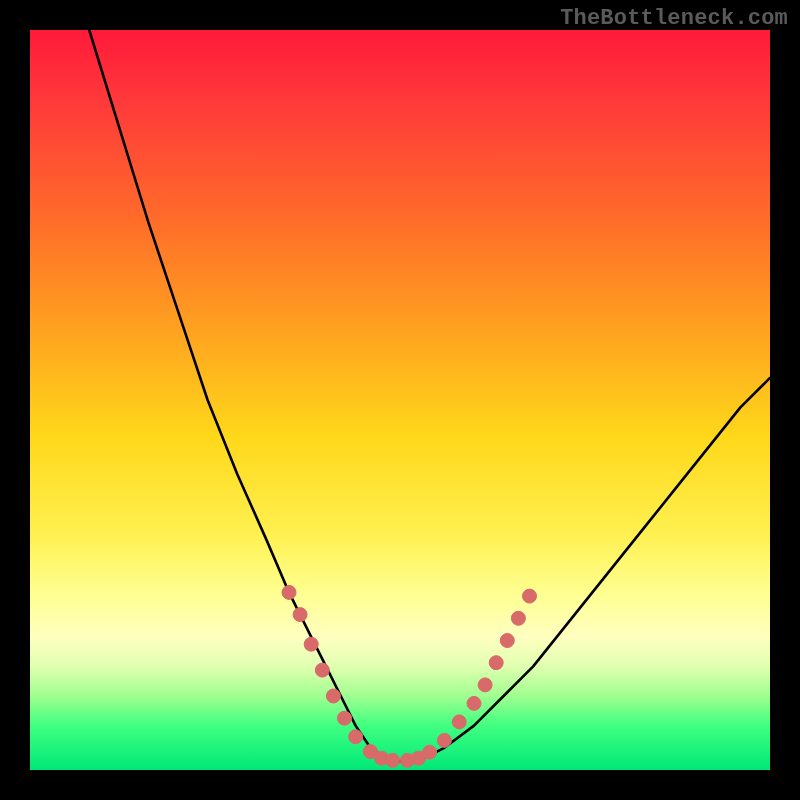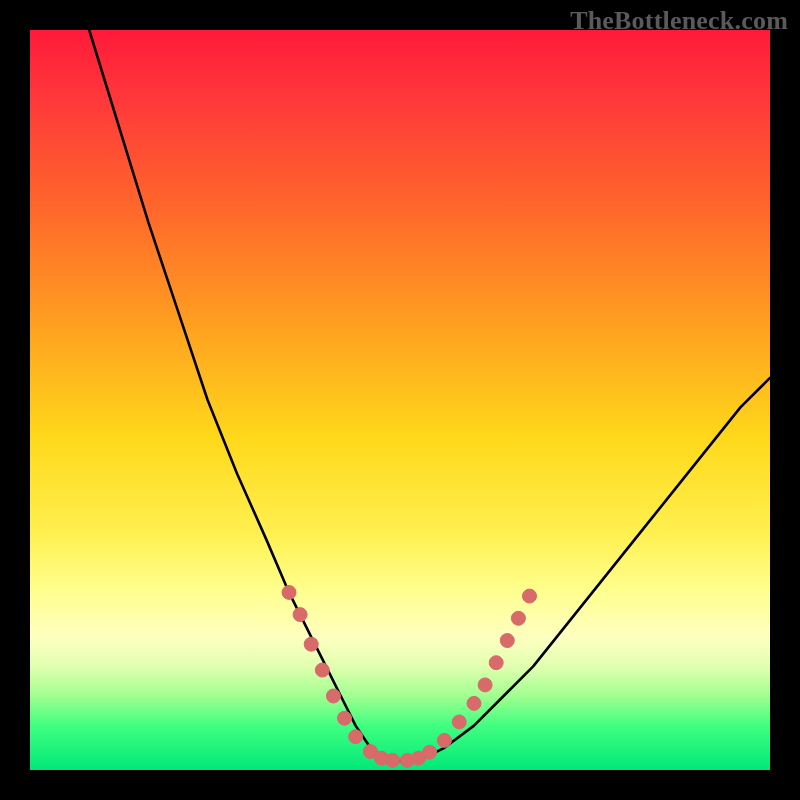--- a/index.html
+++ b/index.html
@@ -27,22 +27,22 @@
       #ffffc0 82%,
       #e0ffb0 86%,
       #a0ff90 90%,
       #40ff80 94%,
       #00e878 100%);
   }
   .watermark {
     position: absolute;
     top: 6px;
     right: 12px;
-    font-family: Liberation Serif, serif;
-    font-size: 26px;
+    font-family: Liberation Mono, monospace;
+    font-size: 22px;
     font-weight: 600;
     color: #5a5a5a;
     letter-spacing: 0.2px;
     user-select: none;
   }
   svg.curve {
     position: absolute;
     left: 0; top: 0;
     width: 740px;
     height: 740px;

